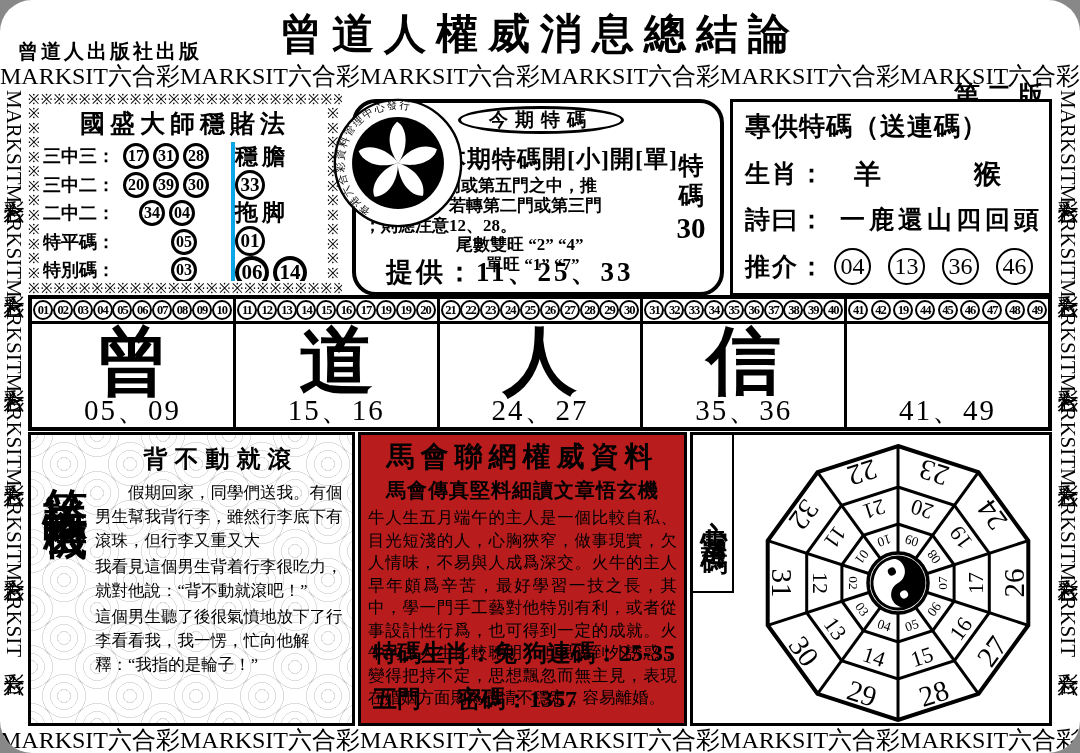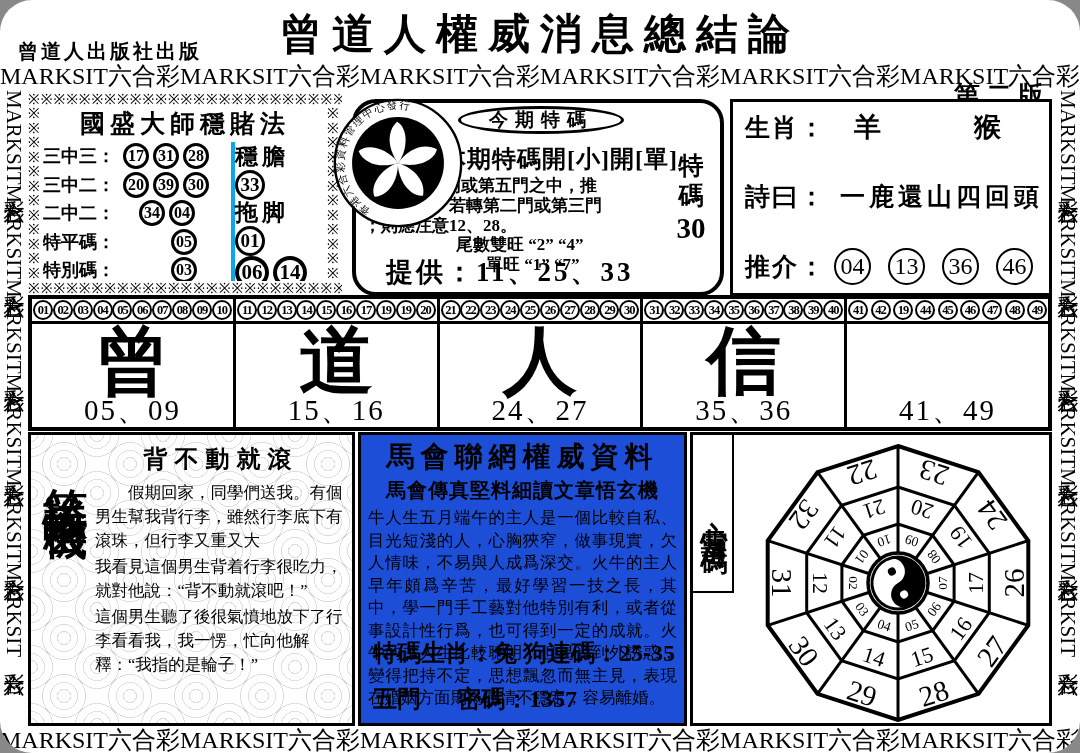--- a/index.html
+++ b/index.html
@@ -81,21 +81,21 @@
     background-image:
       radial-gradient(circle at 50% 50%, rgba(0,0,0,0) 0 6px, rgba(0,0,0,.13) 6px 7px, rgba(0,0,0,0) 7px 13px, rgba(0,0,0,.13) 13px 14px, rgba(0,0,0,0) 14px 21px, rgba(0,0,0,.13) 21px 22px, rgba(0,0,0,0) 22px),
       radial-gradient(circle at 50% 50%, rgba(0,0,0,0) 0 6px, rgba(0,0,0,.13) 6px 7px, rgba(0,0,0,0) 7px 13px, rgba(0,0,0,.13) 13px 14px, rgba(0,0,0,0) 14px 21px, rgba(0,0,0,.13) 21px 22px, rgba(0,0,0,0) 22px);
     background-size:66px 58px,66px 58px;background-position:0 0,33px 29px;}
   .joke-side{position:absolute;left:6px;top:18px;writing-mode:vertical-rl;font-size:44px;font-weight:bold;letter-spacing:7px;line-height:56px;}
   .joke-main{position:absolute;left:64px;top:8px;right:5px;}
   .joke-title{text-align:center;font-size:24px;font-weight:bold;letter-spacing:7px;}
   .joke-text p{font-size:16.5px;line-height:24px;margin-top:2px;}
   .joke-text p:first-child{text-indent:33px;margin-top:6px;}
   
-  .jockey{position:absolute;left:358px;top:432px;width:329px;height:294px;border:3.5px solid #000;background:#1d4ed8;padding:3px 7px;}
+  .jockey{position:absolute;left:358px;top:432px;width:329px;height:294px;border:3.5px solid #000;background:#b91c1c;padding:3px 7px;}
   .jockey-title{text-align:center;font-size:28px;font-weight:bold;letter-spacing:6px;white-space:nowrap;}
   .jockey-sub{text-align:center;font-size:20px;font-weight:bold;letter-spacing:1px;white-space:nowrap;margin-top:1px;}
   .jockey-body{font-size:16.5px;line-height:22.5px;text-align:justify;margin-top:3px;}
   .jockey-foot{position:absolute;left:12px;right:10px;bottom:8px;font-size:24px;font-weight:bold;}
   .jf-row{display:flex;align-items:baseline;white-space:nowrap;}
   .jf-row+.jf-row{margin-top:14px;}
   .jf-gap{display:inline-block;width:18px;}
   
   .wheel{position:absolute;left:690px;top:432px;width:362px;height:294px;border:3.5px solid #000;background:#fff;}
   .wheel-label{position:absolute;left:0;top:0;width:41px;height:158px;border-right:2px solid #000;border-bottom:2px solid #000;
@@ -205,20 +205,21 @@
       </div>
     <div class="provide">提供：11、25、33</div>
     <div class="special-col">
       <div class="sc-ch">特</div>
       <div class="sc-ch">碼</div>
       <div class="sc-num">30</div>
     </div>
   </div>
 
   <div class="offer">
+    <div class="offer-title">專供特碼（送連碼）</div>
     <div class="offer-row">
       <span class="lbl">生肖：</span>
       <span class="zod1">羊</span>
       <span class="zod2">猴</span>
     </div>
     <div class="offer-row">
       <span class="lbl">詩曰：</span>
       <span class="poem-text">一鹿還山四回頭</span>
     </div>
     <div class="offer-row">

